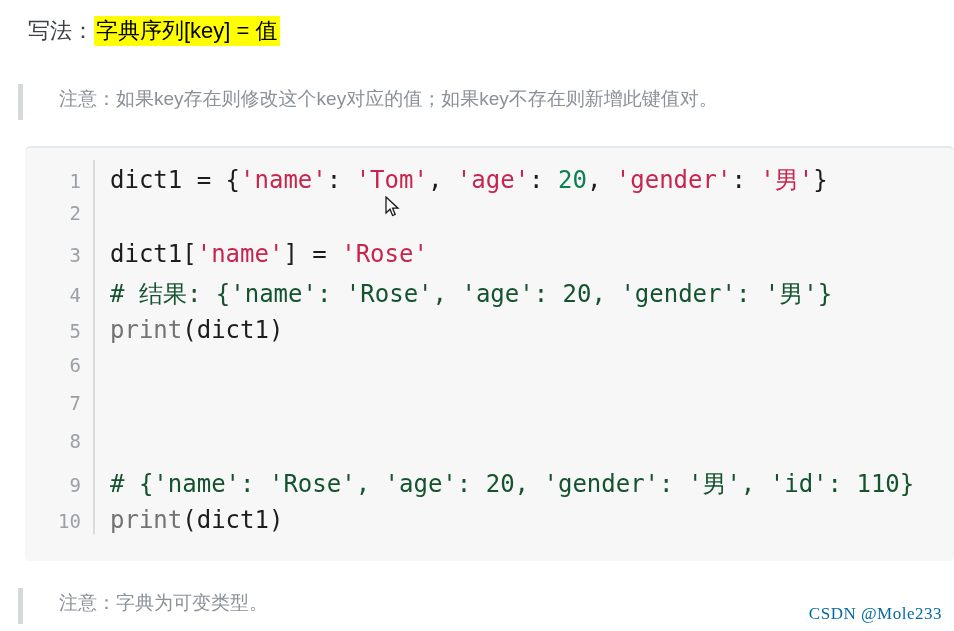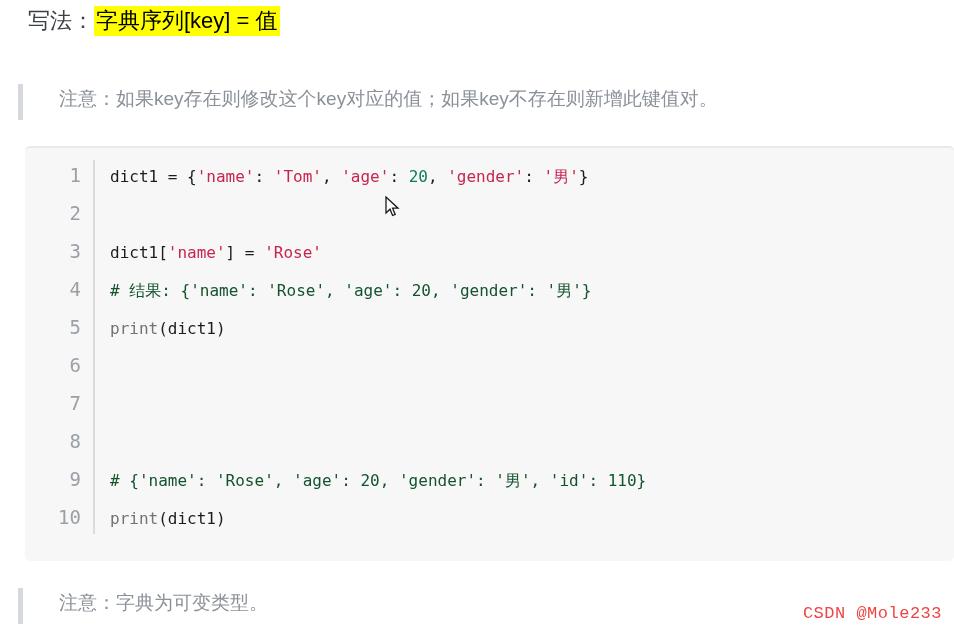--- a/index.html
+++ b/index.html
@@ -13,21 +13,21 @@
     position: relative;
     overflow: hidden;
     font-family: "Liberation Sans", "DejaVu Sans", sans-serif;
     -webkit-font-smoothing: antialiased;
   }
 
   
   .syntax-line {
     position: absolute;
     left: 28px;
-    top: 4px;
+    top: 14px;
     font-size: 22px;
     line-height: 34px;
     color: #3d4048;
     white-space: nowrap;
   }
   .syntax-line .label {
     color: #3d4048;
   }
   .syntax-line .highlight {
     background: #ffff00;
@@ -105,42 +105,42 @@
     text-align: right;
     color: #9aa0a6;
     font-size: 19px;
     font-family: "DejaVu Sans Mono", "Liberation Mono", monospace;
     user-select: none;
   }
   .code-text {
     padding-left: 29px;
     white-space: pre;
     color: #1c1c1c;
-    font-size: 16px;
+    font-size: 24px;
     letter-spacing: 0px;
   }
 
   
   .tok-str   { color: #c7254e; }
   .tok-num   { color: #0d8050; }
   .tok-fn    { color: #737373; }
   .tok-plain { color: #1c1c1c; }
   .tok-com   { color: #14532d; }
   .tok-op    { color: #1c1c1c; }
   .tok-cn    { color: #c7254e; }
 
   
   .watermark {
     position: absolute;
     right: 12px;
     top: 604px;
     font-size: 17px;
-    color: #ef4444;
+    color: #0369a1;
     letter-spacing: 0.5px;
-    font-family: Liberation Mono, monospace;
+    font-family: Liberation Serif, serif;
     white-space: nowrap;
   }
 
   
   .cursor {
     position: absolute;
     left: 385px;
     top: 196px;
     width: 16px;
     height: 22px;

